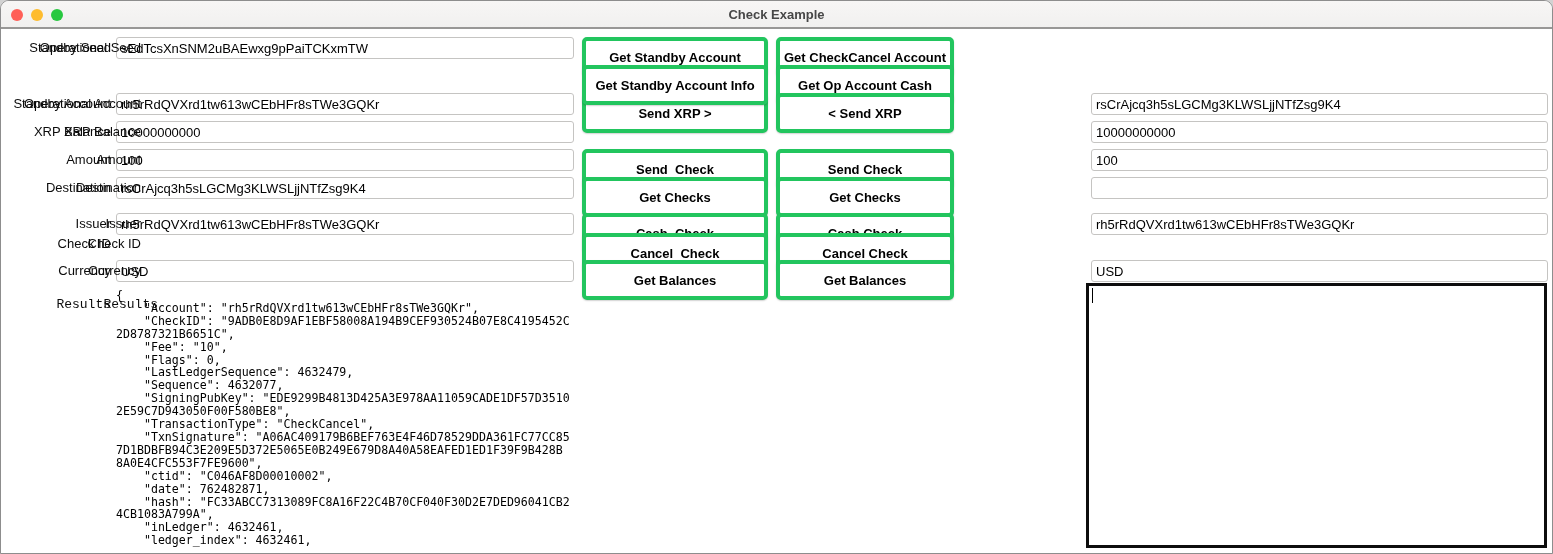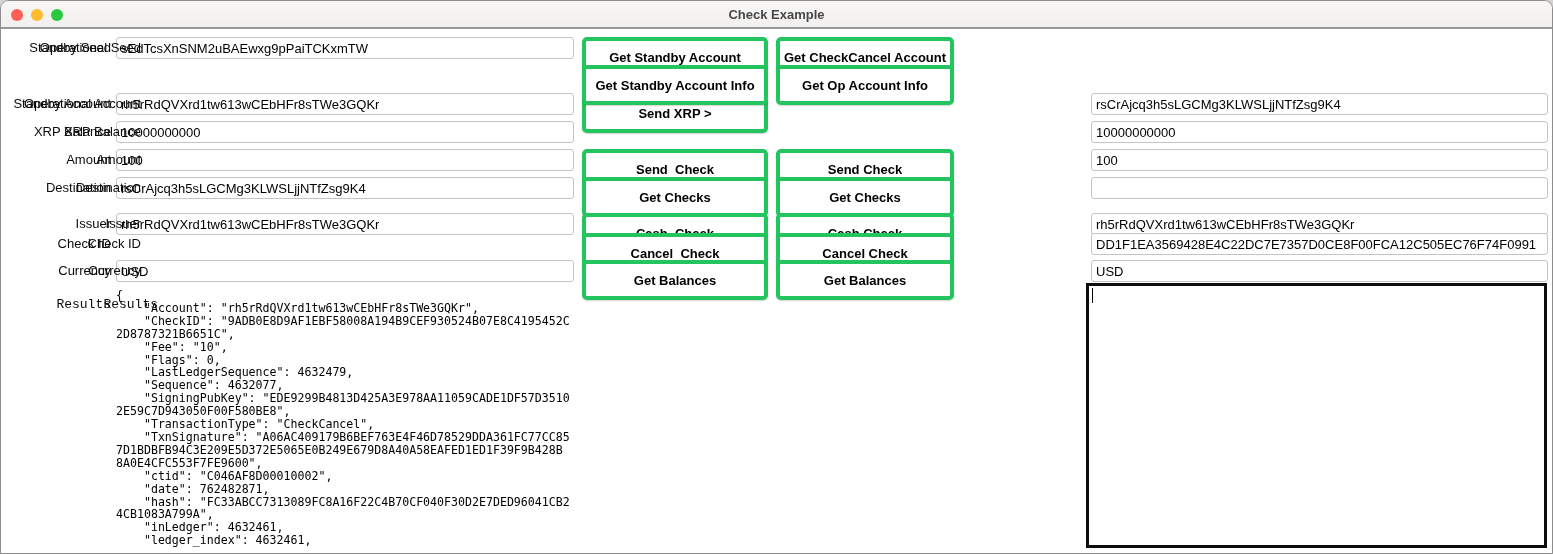--- a/index.html
+++ b/index.html
@@ -121,21 +121,22 @@
   <button class="btn c1 r1">Get Standby Account</button>
   <button class="btn c1 r3">Send XRP &gt;</button>
   <button class="btn c1 r2">Get Standby Account Info</button>
   <button class="btn c1 r5">Send  Check</button>
   <button class="btn c1 r6">Get Checks</button>
   <button class="btn c1 r7">Cash  Check</button>
   <button class="btn c1 r8">Cancel  Check</button>
   <button class="btn c1 r9">Get Balances</button>
 
   <button class="btn c2 r1">Get CheckCancel Account</button>
-  <button class="btn c2 r2">Get Op Account Info</button>
+  <button class="btn c2 r2">Get Op Account Cash</button>
+  <button class="btn c2 r3">&lt; Send XRP</button>
   <button class="btn c2 r5">Send Check</button>
   <button class="btn c2 r6">Get Checks</button>
   <button class="btn c2 r7">Cash Check</button>
   <button class="btn c2 r8">Cancel Check</button>
   <button class="btn c2 r9">Get Balances</button>
 
   <div class="label r-label r1">Operational Seed</div>
   <div class="label r-label r3">Operational Account</div>
   <div class="label r-label r4">XRP Balance</div>
   <div class="label r-label r5">Amount</div>
@@ -143,20 +144,19 @@
   <div class="label r-label r7">Issuer</div>
   <div class="label r-label r8">Check ID</div>
   <div class="label r-label r9">Currency</div>
   <div class="label r-label rres" style="width:157px">Results</div>
 
   <input class="entry r-entry r3" value="rsCrAjcq3h5sLGCMg3KLWSLjjNTfZsg9K4" style="">
   <input class="entry r-entry r4" value="10000000000" style="">
   <input class="entry r-entry r5" value="100" style="">
   <input class="entry r-entry r6" value="" style="">
   <input class="entry r-entry r7" value="rh5rRdQVXrd1tw613wCEbHFr8sTWe3GQKr" style="">
-  <input class="entry r-entry r8" value="DD1F1EA3569428E4C22DC7E7357D0CE8F00FCA12C505EC76F74F0991" style="">
   <input class="entry r-entry r9" value="USD" style="">
 
   <div id="results-right">
     <span class="cursor"></span>
   </div>
 
 </div>
 
 </body></html>

